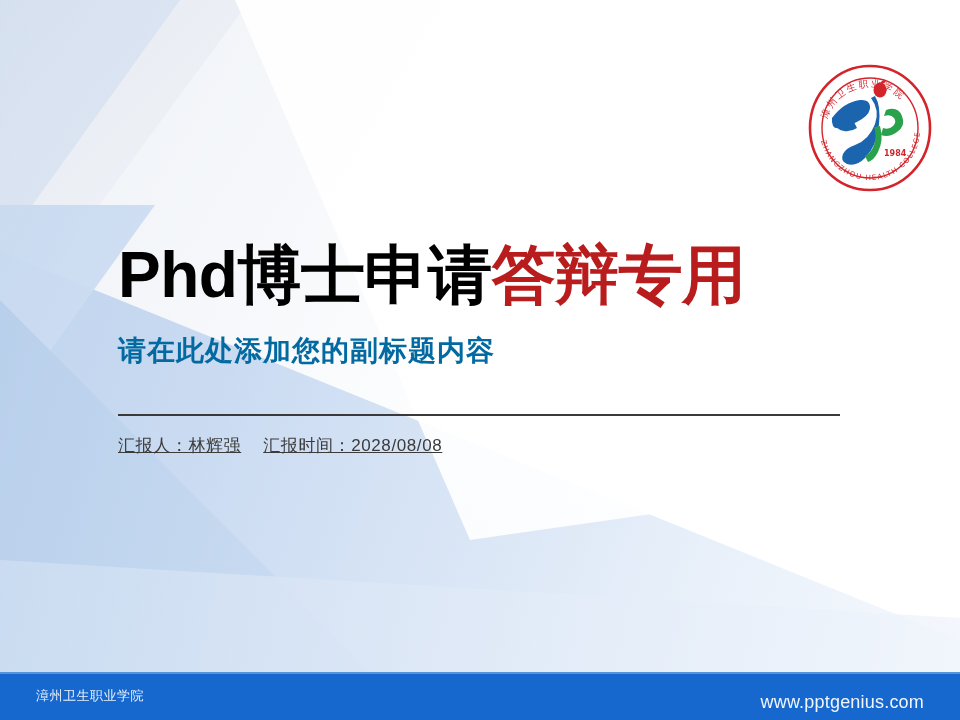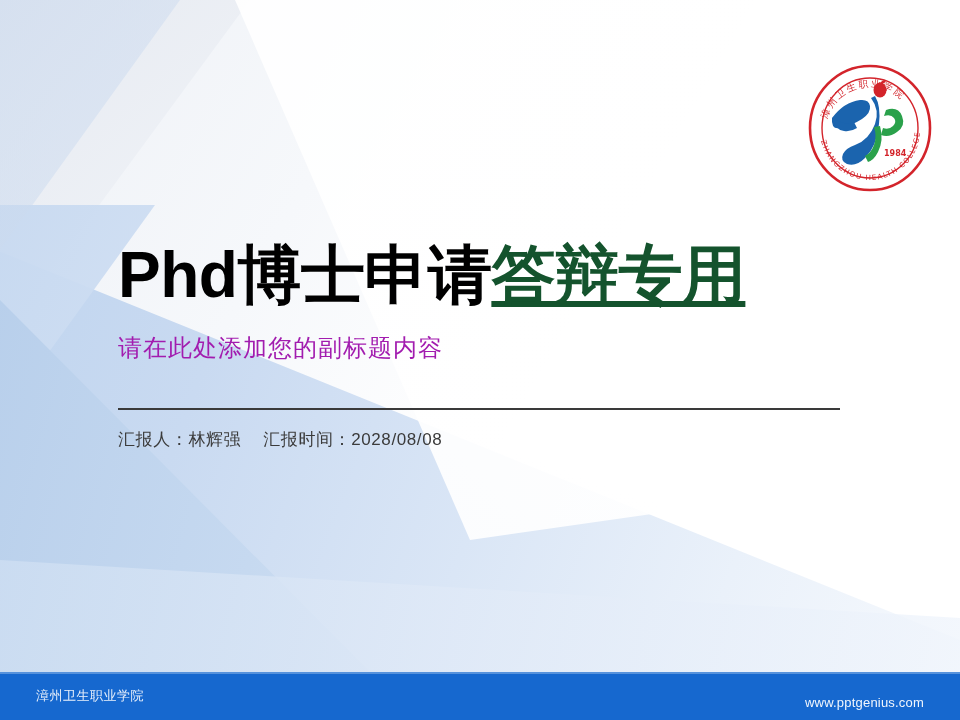--- a/index.html
+++ b/index.html
@@ -94,63 +94,64 @@
   }
   .footer-left {
     margin-left:36px;
     color:#e8f0fb;
     font-size:13px;
     letter-spacing:.5px;
   }
   .footer-right {
     margin-right:36px;
     color:#f1f6fd;
-    font-size:13px;
+    font-size:18px;
     letter-spacing:.2px;
     margin-top:12px;
   }
 
   
   .content {
     position:absolute;
     left:118px;
     top:243px;
     width:760px;
   }
 
   .main-title {
     font-size:64px;
     font-weight:700;
     line-height:1.02;
     letter-spacing:-0.5px;
     white-space:nowrap;
   }
   .title-dark { color:#000000; }
-  .title-accent { color:#14532d;text-decoration:underline; }
+  .title-accent { color:#b91c1c; }
 
   .subtitle {
     margin-top:24px;
-    font-size:24px;
-    color:#a21caf;
+    font-size:28px;
+    color:#0369a1;
     letter-spacing:1px;
-    font-weight:400;
+    font-weight:700;
   }
 
   .rule {
     margin-top:44px;
     width:722px;
     height:2px;
     background:#3a3a3a;
   }
 
   .presenter {
     margin-top:18px;
     font-size:17px;
     color:#3b3b3b;
     letter-spacing:.6px;
+    text-decoration:underline;
   }
   .presenter .gap { display:inline-block; width:22px; }
 
   
   .logo {
     position:absolute;
     left:798px;
     top:52px;
     width:144px;
     height:148px;

